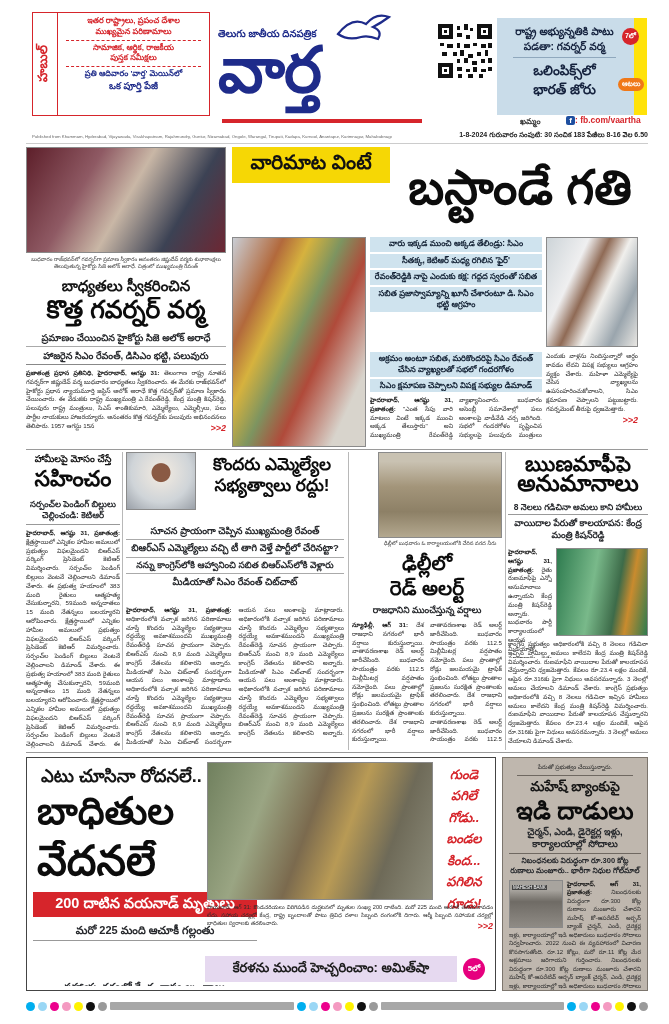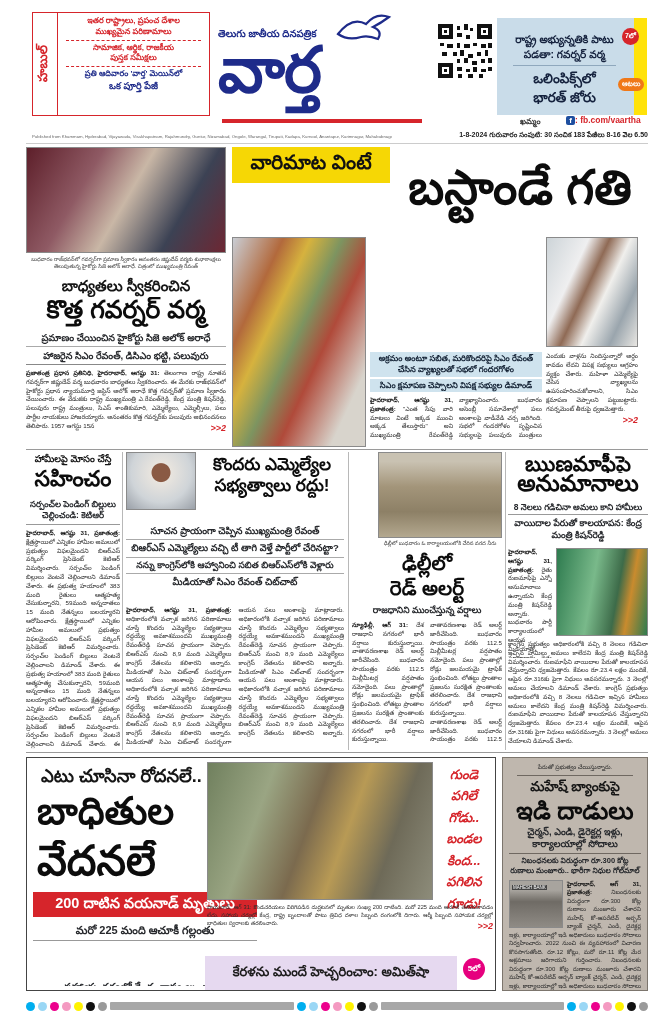--- a/index.html
+++ b/index.html
@@ -23,21 +23,21 @@
   .promo-line.lr{color:#d6252b;}
   .promo-line.lb{color:#1e2b8a;}
   .promo-line.big{font-size:9.5px;}
   .promo-sep{border-top:1px dashed #d6252b;margin:2px 6px;}
   .promo-bottom{display:flex;height:13px;border-top:1px solid #d6252b;}
   .promo-epaper{background:#d6252b;color:#fff;font-size:6.5px;font-weight:bold;flex:1;
                 display:flex;align-items:center;justify-content:center;}
   .promo-web{color:#d6252b;font-size:6.8px;font-weight:bold;flex:1;display:flex;align-items:center;justify-content:center;}
   .logo-tagline{font-size:10px;font-weight:bold;color:#1e2b8a;}
   .logo-text{font-size:64px;font-weight:900;color:#1e2b8a;line-height:.95;letter-spacing:-1px;}
-  .teaser{background:#c9dce9;border-right:13px solid #ffe20a;padding:14px 8px 4px 6px;}
+  .teaser{background:#c9dce9;border-right:13px solid #ffe20a;padding:6px 8px 4px 6px;}
   .teaser-item1{font-size:10.5px;font-weight:bold;color:#14213d;line-height:1.4;text-align:center;}
   .teaser-item2{font-size:13.5px;font-weight:900;color:#14213d;line-height:1.35;text-align:center;}
   .teaser-sep{border-top:1.5px solid #8fa8bd;margin:4px 10px;}
   .badge-round{position:absolute;border-radius:50%;color:#fff;font-weight:bold;display:flex;align-items:center;justify-content:center;}
   .badge-pill{position:absolute;background:#f07818;color:#fff;font-weight:bold;border-radius:8px;
               font-size:7px;padding:2px 4px;}
   .fb-ic{display:inline-block;width:9px;height:9px;background:#1e4fa0;color:#fff;border-radius:2px;
          font-size:8px;font-weight:bold;text-align:center;line-height:9px;vertical-align:middle;}
   .publine-l{font-size:4.3px;color:#666;white-space:nowrap;}
   .publine-r{font-size:7px;font-weight:bold;color:#222;text-align:right;}
@@ -174,20 +174,26 @@
     <span class="dl">ప్రజాతంత్ర ప్రధాన ప్రతినిధి, హైదరాబాద్, ఆగష్టు 31:</span>
     <span>తెలంగాణ రాష్ట్ర నూతన గవర్నర్‌గా జిష్ణుదేవ్ వర్మ బుధవారం బాధ్యతలు స్వీకరించారు. ఈ మేరకు రాజ్‌భవన్‌లో హైకోర్టు ప్రధాన న్యాయమూర్తి జస్టిస్ అలోక్ అరాధే కొత్త గవర్నర్‌తో ప్రమాణ స్వీకారం చేయించారు. ఈ వేడుకకు రాష్ట్ర ముఖ్యమంత్రి ఎ.రేవంత్‌రెడ్డి, కేంద్ర మంత్రి కిషన్‌రెడ్డి, పలువురు రాష్ట్ర మంత్రులు, సిఎస్ శాంతికుమారి, ఎమ్మెల్యేలు, ఎమ్మెల్సీలు, పలు పార్టీల నాయకులు హాజరయ్యారు. అనంతరం కొత్త గవర్నర్‌కు పలువురు అభినందనలు తెలిపారు. 1957 ఆగస్టు 15న</span>
     <span class="more">&gt;&gt;2</span>
   </div>
 
   <div class="abs yellow-kick" style="left:232px;top:147px;width:158px;height:36px;font-size:20px;">వారిమాట వింటే</div>
   <div class="abs hl c" style="left:392px;top:150px;width:256px;height:86px;font-size:48px;line-height:1.6;">బస్టాండే గతి</div>
 
   <div class="abs photo" style="left:232px;top:237px;width:134px;height:210px;background:linear-gradient(115deg,#c9cdd4,#b2693c 22%,#d6b23e 34%,#7d9460 48%,#b04a3a 62%,#d8d4cc 85%);"></div>
 
+  <div class="abs" style="left:370px;top:237px;width:172px;height:113px;">
+    <div class="bullet">వారు ఇక్కడ ముంచి అక్కడ తేలిండ్రు: సిఎం</div>
+    <div class="bullet">సీతక్క, కెటిఆర్ మధ్య రగిలిన 'ఫైర్'</div>
+    <div class="bullet">రేవంత్‌రెడ్డికి నాపై ఎందుకు కక్ష: గద్గద స్వరంతో సబిత</div>
+    <div class="bullet">సబిత ప్రజాస్వామ్యాన్ని ఖూనీ చేశారంటూ డి. సిఎం భట్టి ఆగ్రహం</div>
+  </div>
   <div class="abs" style="left:370px;top:352px;width:172px;height:40px;">
     <div class="bullet">అక్రమం అంటూ సబిత, మరికొందరిపై సిఎం రేవంత్ చేసిన వ్యాఖ్యలతో సభలో గందరగోళం</div>
     <div class="bullet">సిఎం క్షమాపణ చెప్పాలని విపక్ష సభ్యుల డిమాండ్</div>
   </div>
 
   <div class="abs photo" style="left:546px;top:237px;width:92px;height:110px;background:linear-gradient(115deg,#cdd4d8,#efeff0 30%,#8f6a55 45%,#f0efec 60%,#9aa5ad 80%,#e8e6e2);"></div>
 
   <div class="abs body-txt j" style="left:370px;top:396px;width:172px;height:51px;column-count:2;column-gap:6px;">
     <span class="dl">హైదరాబాద్, ఆగష్టు 31, ప్రజాతంత్ర:</span>
     <span>"ఎంత సేపు వారి మాటలు వింటే ఇక్కడ ముంచి అక్కడ తేలుస్తారు" అని ముఖ్యమంత్రి రేవంత్‌రెడ్డి వ్యాఖ్యానించారు. బుధవారం అసెంబ్లీ సమావేశాల్లో పలు అంశాలపై వాడీవేడి చర్చ జరిగింది. సభలో గందరగోళం సృష్టించిన సభ్యులపై పలువురు మంత్రులు ఆగ్రహం వ్యక్తం చేశారు. "ఎంత సేపు వారి మాటలు వింటే ఇక్కడ ముంచి అక్కడ తేలుస్తారు" అని ముఖ్యమంత్రి రేవంత్‌రెడ్డి వ్యాఖ్యానించారు. బుధవారం అసెంబ్లీ సమావేశాల్లో పలు అంశాలపై వాడీవేడి చర్చ జరిగింది. సభలో గందరగోళం సృష్టించిన సభ్యులపై పలువురు మంత్రులు ఆగ్రహం వ్యక్తం చేశారు.</span>
@@ -271,21 +277,21 @@
       <div>గోడు..</div>
       <div>బండల</div>
       <div>కింద...</div>
       <div>పగిలిన</div>
       <div>గూడు!</div>
     </div>
     <div class="abs body-txt j" style="left:180px;top:146px;width:286px;height:48px;font-size:5.6px;">
       <span>వాయనాడ్, ఆగ్ 31: కొండచరియలు విరిగిపడిన దుర్ఘటనలో మృతుల సంఖ్య 200 దాటింది. మరో 225 మంది ఆచూకీ తెలియరావడం లేదు. సహాయ చర్యల్లో కేంద్ర, రాష్ట్ర బృందాలతో పాటు త్రివిధ దళాల సిబ్బంది రంగంలోకి దిగారు. ఆర్మీ సిబ్బంది సహాయక చర్యల్లో బాధితుల స్వరాలకు తరలించారు.</span>
       <span class="more">&gt;&gt;2</span>
     </div>
-    <div class="abs strip-lav" style="left:178px;top:198px;width:252px;height:34px;font-size:13px;">కేరళను ముందే హెచ్చరించాం: అమిత్‌షా</div>
+    <div class="abs strip-lav" style="left:178px;top:198px;width:252px;height:26px;font-size:13px;">కేరళను ముందే హెచ్చరించాం: అమిత్‌షా</div>
     <div class="badge-round" style="left:436px;top:200px;width:22px;height:22px;background:#e6007e;font-size:8px;">5లో</div>
   </div>
 
   <div class="abs graybox" style="left:502px;top:757px;width:146px;height:234px;padding:5px 6px;">
     <div class="body-txt c" style="font-size:6px;">పేరుతో ప్రభుత్వం చేయిస్తున్నారు.</div>
     <div style="border-top:1px solid #6f6861;margin:3px 8px;"></div>
     <div class="kick-md c" style="font-size:13.5px;">మహేష్ బ్యాంకుపై</div>
     <div class="hl c" style="font-size:24px;margin-top:1px;">ఇడి దాడులు</div>
     <div class="deck c" style="font-size:9.5px;margin-top:3px;">చైర్మన్, ఎండి, డైరెక్టర్ల ఇళ్లు, కార్యాలయాల్లో సోదాలు</div>
     <div class="deck c" style="font-size:7.5px;margin-top:3px;border-top:1px solid #6f6861;padding-top:2px;">నిబంధనలకు విరుద్ధంగా రూ.300 కోట్ల రుణాలు మంజూరు.. భారీగా నిధుల గోల్‌మాల్</div>

